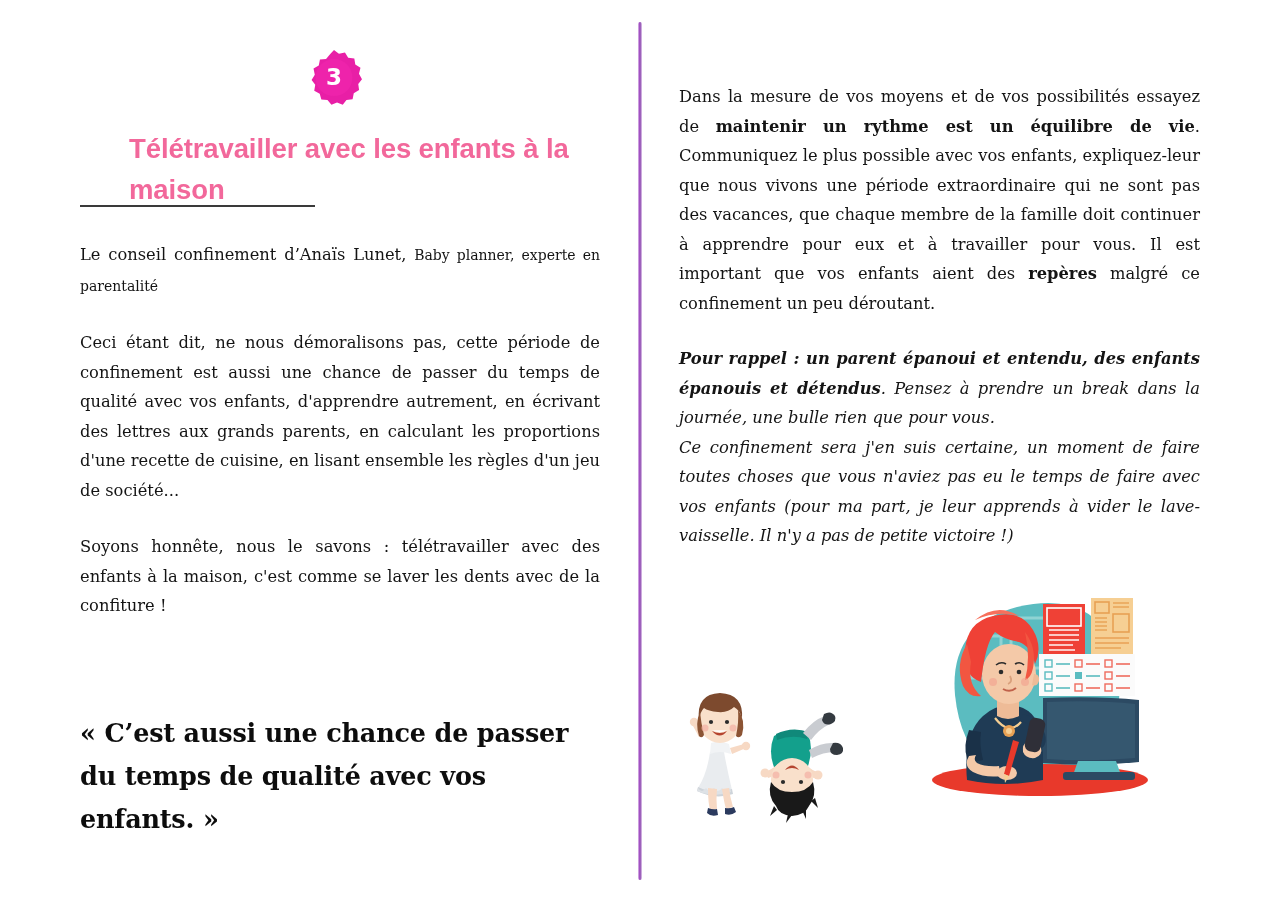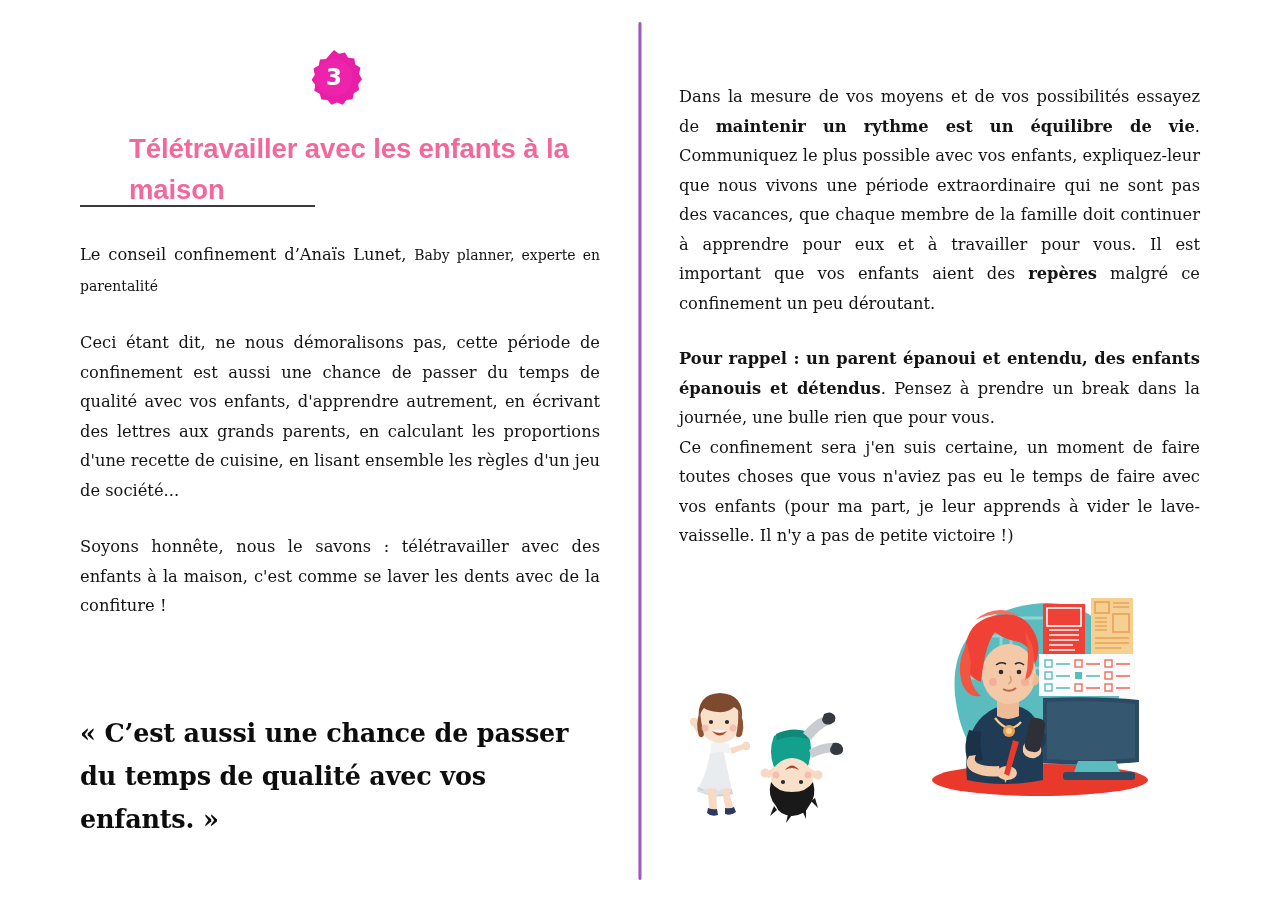--- a/index.html
+++ b/index.html
@@ -148,21 +148,21 @@
     width: 521px;
   }
   .right-body p {
     margin: 0 0 26px 0;
     text-align: justify;
     font-family: "DejaVu Serif", serif;
     font-size: 16.3px;
     line-height: 29.5px;
     color: #141414;
   }
-  .right-body p:last-child { margin-bottom: 0; }
+  .right-body p:last-child { margin-bottom: 0; font-style: italic; }
   .right-body b { font-weight: 700; }
 
   
   .illo-kids {
     position: absolute;
     left: 670px;
     top: 688px;
     width: 205px;
     height: 135px;
   }

